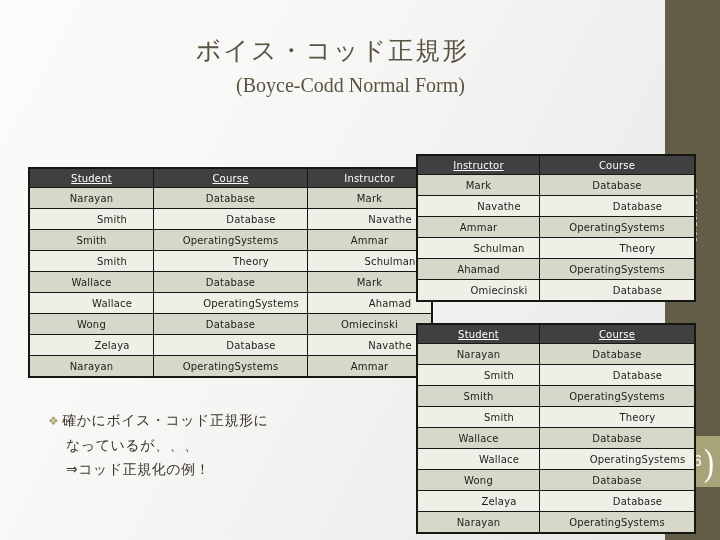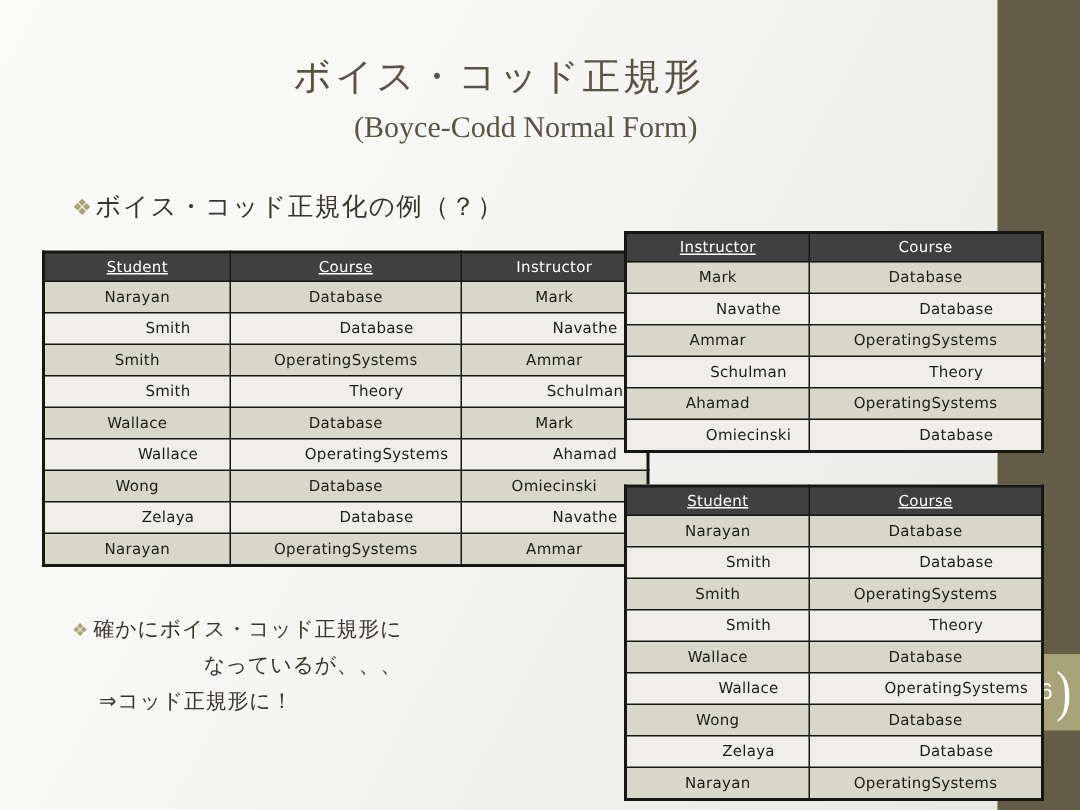--- a/index.html
+++ b/index.html
@@ -122,21 +122,21 @@
   #bullet1 .mark { color: #a8a379; font-size: 15px; margin-right: 1px; }
 
   #bullet2 {
     left: 48px;
     top: 408px;
     font-size: 14px;
     letter-spacing: 0.5px;
     line-height: 24px;
   }
   #bullet2 .mark { color: #a8a379; font-size: 12px; margin-right: 3px; }
-  #bullet2 .l2 { display: block; padding-left: 18px; text-align: right; }
+  #bullet2 .l2 { display: block; padding-left: 18px; }
   #bullet2 .l3 { display: block; padding-left: 18px; }
 
   
   .arrow {
     position: absolute;
   }
   #arrow-right { left: 335px; top: 212px; }
   #arrow-diag  { left: 334px; top: 312px; }
 
   
@@ -194,28 +194,25 @@
   <div id="pagenum-band"></div>
   <div id="pagenum-wrap">
     <span class="brkt">(</span>
     <span id="pagenum">56</span>
     <span class="brkt">)</span>
   </div>
 
   <div id="title">ボイス・コッド正規形</div>
   <div id="subtitle">(Boyce-Codd Normal Form)</div>
 
-  <div id="bullet1" class="bullet-line">
-    <span class="mark">❖</span><span>ボイス・コッド正規化の例（？）</span>
-  </div>
 
   <div id="bullet2" class="bullet-line">
     <span class="mark">❖</span><span>確かにボイス・コッド正規形に</span>
     <span class="l2">なっているが、、、</span>
-    <span class="l3">⇒コッド正規形に！</span>
+    <span class="l3">⇒コッド正規化の例！</span>
   </div>
 
   <svg class="arrow" id="arrow-right" width="72" height="42" viewBox="0 0 72 42">
     <polygon points="0,11 46,11 46,1 71,21 46,41 46,31 0,31" fill="#a8a379"></polygon>
   </svg>
 
   <svg class="arrow" id="arrow-diag" width="70" height="56" viewBox="0 0 70 56">
     <g transform="rotate(33 0 18)">
       <polygon points="0,8 42,8 42,0 65,18 42,36 42,28 0,28" fill="#a8a379"></polygon>
     </g>

